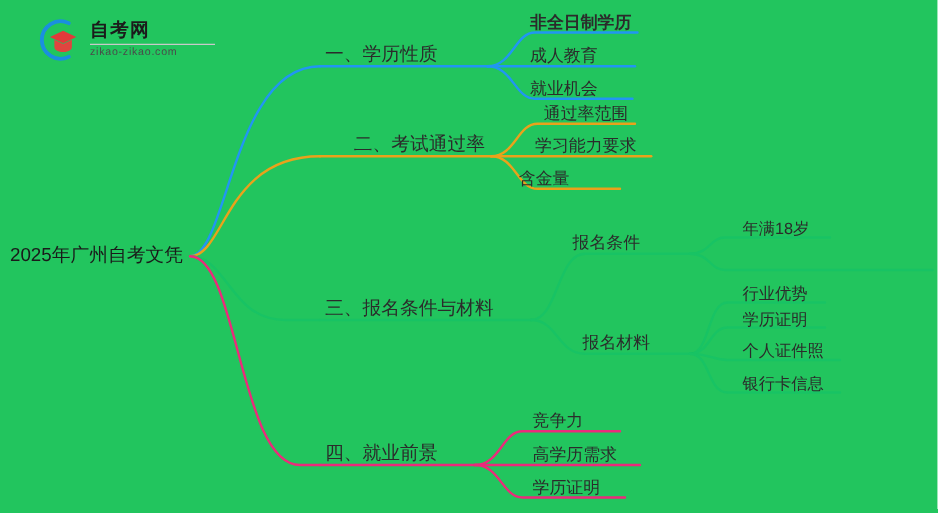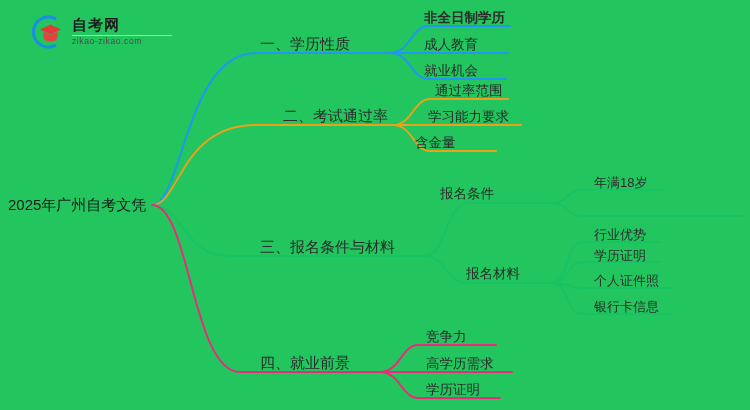--- a/index.html
+++ b/index.html
@@ -154,21 +154,21 @@
   <div class="node-label lvl2-label" style="left:424px; top:11px;font-weight:bold;">非全日制学历</div>
   <div class="node-label lvl2-label" style="left:424px; top:38px;">成人教育</div>
   <div class="node-label lvl2-label" style="left:424px; top:64px;">就业机会</div>
 
   <div class="node-label lvl1-label" style="left:260px; top:108px;margin-left:23px;">二、考试通过率</div>
   <div class="node-label lvl2-label" style="left:420px; top:84px;margin-left:15px;">通过率范围</div>
   <div class="node-label lvl2-label" style="left:428px; top:110px;">学习能力要求</div>
   <div class="node-label lvl2-label" style="left:415px; top:136px;">含金量</div>
 
   <div class="node-label lvl1-label" style="left:260px; top:239px;">三、报名条件与材料</div>
-  <div class="node-label lvl2-label" style="left:440px; top:187px;">报名条件</div>
+  <div class="node-label lvl2-label" style="left:458px; top:187px;">报名条件</div>
   <div class="node-label lvl2-label" style="left:466px; top:267px;">报名材料</div>
 
   <div class="node-label lvl3-label" style="left:594px; top:176px;">年满18岁</div>
 
   <div class="node-label lvl3-label" style="left:594px; top:228px;">行业优势</div>
   <div class="node-label lvl3-label" style="left:594px; top:249px;">学历证明</div>
   <div class="node-label lvl3-label" style="left:594px; top:274px;text-align:center;">个人证件照</div>
   <div class="node-label lvl3-label" style="left:594px; top:300px;">银行卡信息</div>
 
   <div class="node-label lvl1-label" style="left:260px; top:355px;">四、就业前景</div>

